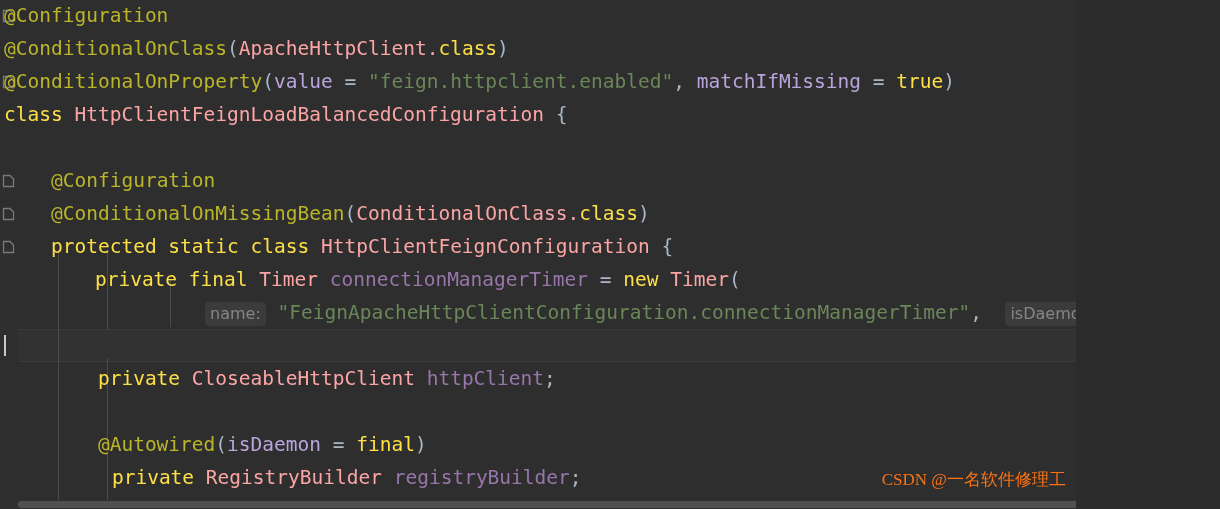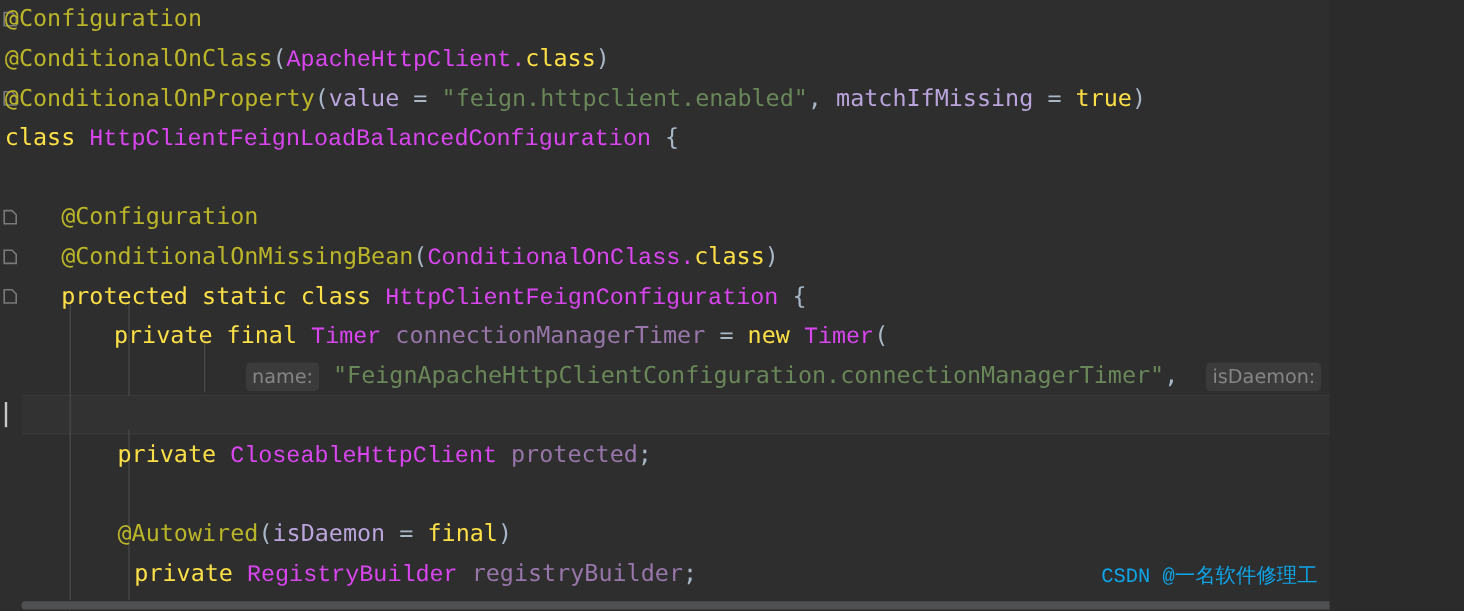--- a/index.html
+++ b/index.html
@@ -15,21 +15,20 @@
     font-family: "DejaVu Sans Mono", "Liberation Mono", monospace;
   }
 
   
   #editor {
     position: relative;
     width: 1076px;
     height: 509px;
     background: #2e2e2e;
     overflow: hidden;
-    padding-left: 32px;
   }
 
   
   #gutter {
     position: absolute;
     left: 0; top: 0;
     width: 18px;
     height: 509px;
     background: #2e2e2e;
     z-index: 2;
@@ -89,21 +88,21 @@
   }
   .code {
     position: absolute;
     left: 4px;
     white-space: pre;
   }
 
   
   .kw    { color: #fde047; }          
   .ann   { color: #bbb529; }          
-  .type  { color: #d946ef; font-family: Liberation Mono, monospace; }          
+  .type  { color: #fca5a5; }          
   .field { color: #9876aa; }          
   .str   { color: #6a8759; }          
   .punc  { color: #a9b7c6; }          
   .param { color: #b9a5dc; }          
   .plain { color: #a9b7c6; }
 
   
   .hint {
     color: #868686;
     background: #3b3b3b;
@@ -121,23 +120,23 @@
     height: 14px;
     z-index: 4;
   }
   .fold svg { display: block; }
 
   
   #watermark {
     position: absolute;
     right: 10px;
     bottom: 18px;
-    color: #0ea5e9;
+    color: #f97316;
     font-size: 17px;
-    font-family: Liberation Mono, monospace;
+    font-family: Liberation Serif, serif;
     z-index: 10;
     white-space: nowrap;
   }
 
   
   #hscroll-track {
     position: absolute;
     left: 0; bottom: 0;
     width: 1220px;
     height: 9px;
@@ -200,21 +199,21 @@
   <div id="code-lines">
       <div class="line" style="top: -1px;"><span class="code" style="left: 4px;"><span class="ann">@Configuration</span></span></div>
       <div class="line" style="top: 32px;"><span class="code" style="left: 4px;"><span class="ann">@ConditionalOnClass</span><span class="punc">(</span><span class="type">ApacheHttpClient.</span><span class="kw">class</span><span class="punc">)</span></span></div>
       <div class="line" style="top: 65px;"><span class="code" style="left: 4px;"><span class="ann">@ConditionalOnProperty</span><span class="punc">(</span><span class="param">value</span><span class="punc"> = </span><span class="str">"feign.httpclient.enabled"</span><span class="punc">, </span><span class="param">matchIfMissing</span><span class="punc"> = </span><span class="kw">true</span><span class="punc">)</span></span></div>
       <div class="line" style="top: 98px;"><span class="code" style="left: 4px;"><span class="kw">class</span><span class="type"> HttpClientFeignLoadBalancedConfiguration </span><span class="punc">{</span></span></div>
       <div class="line" style="top: 164px;"><span class="code" style="left: 4px;"><span class="plain">    </span><span class="ann">@Configuration</span></span></div>
       <div class="line" style="top: 197px;"><span class="code" style="left: 4px;"><span class="plain">    </span><span class="ann">@ConditionalOnMissingBean</span><span class="punc">(</span><span class="type">ConditionalOnClass.</span><span class="kw">class</span><span class="punc">)</span></span></div>
       <div class="line" style="top: 230px;"><span class="code" style="left: 4px;"><span class="plain">    </span><span class="kw">protected static class</span><span class="type"> HttpClientFeignConfiguration </span><span class="punc">{</span></span></div>
       <div class="line" style="top: 263px;"><span class="code" style="left: 1px;"><span class="plain">        </span><span class="kw">private final</span><span class="type"> Timer </span><span class="field">connectionManagerTimer</span><span class="punc"> = </span><span class="kw">new</span><span class="type"> Timer</span><span class="punc">(</span></span></div>
       <div class="line" style="top: 296px;"><span class="code" style="left: 205px;"><span class="hint">name:</span><span class="str"> "FeignApacheHttpClientConfiguration.connectionManagerTimer"</span><span class="punc">,</span><span class="plain">  </span><span class="hint">isDaemon:</span><span class="plain"> </span><span class="kw">true</span><span class="punc">)</span><span class="punc">;</span></span></div>
-      <div class="line" style="top: 362px;"><span class="code" style="left: 4px;"><span class="plain">        </span><span class="kw">private</span><span class="type"> CloseableHttpClient </span><span class="field">protected</span><span class="punc">;</span></span></div>
+      <div class="line" style="top: 362px;"><span class="code" style="left: 4px;"><span class="plain">        </span><span class="kw">private</span><span class="type"> CloseableHttpClient </span><span class="field">httpClient</span><span class="punc">;</span></span></div>
       <div class="line" style="top: 428px;"><span class="code" style="left: 4px;"><span class="plain">        </span><span class="ann">@Autowired</span><span class="punc">(</span><span class="param">isDaemon</span><span class="punc"> = </span><span class="kw">final</span><span class="punc">)</span></span></div>
       <div class="line" style="top: 461px;"><span class="code" style="left: 18px;"><span class="plain">        </span><span class="kw">private</span><span class="type"> RegistryBuilder </span><span class="field">registryBuilder</span><span class="punc">;</span></span></div>
     </div>
 
   <div id="watermark">CSDN @一名软件修理工</div>
 
   <div id="hscroll-track">
     <div id="hscroll-thumb" style="left: 18px; width: 1202px;"></div>
   </div>
 

